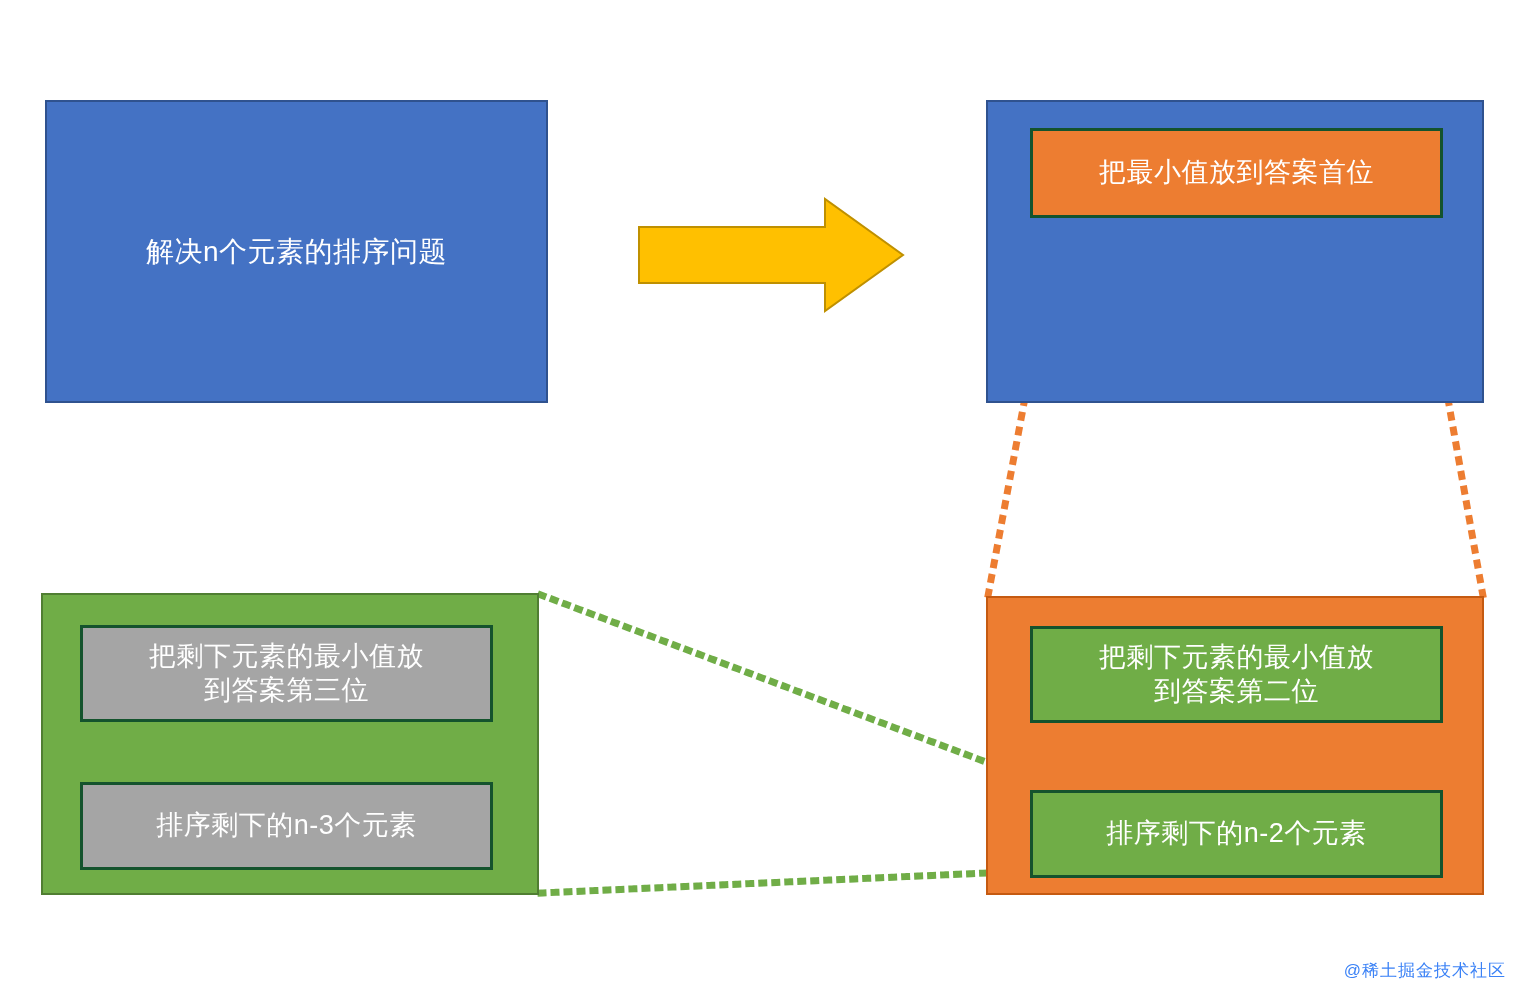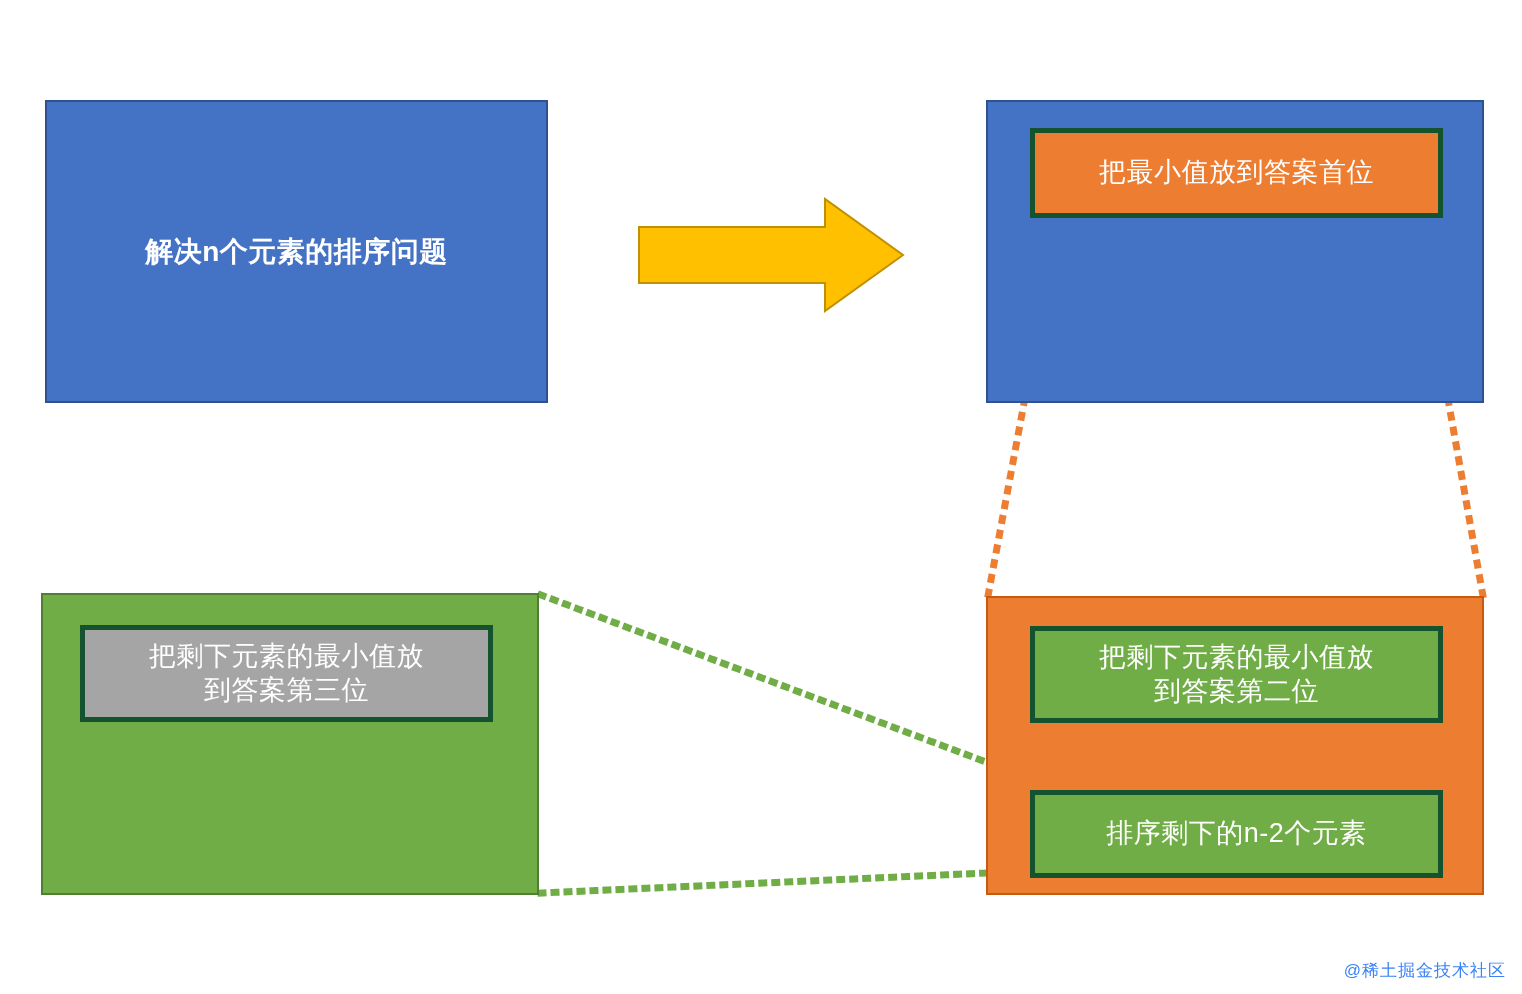--- a/index.html
+++ b/index.html
@@ -39,21 +39,20 @@
     box-sizing: border-box;
     z-index: 2;
   }
   .outer-box.blue-solo {
     left: 45px;
     top: 100px;
     width: 503px;
     height: 303px;
     background: #4472C4;
     border: 2px solid #2F528F;
-    font-weight: bold;
   }
   .outer-box.blue-parent {
     left: 986px;
     top: 100px;
     width: 498px;
     height: 303px;
     background: #4472C4;
     border: 2px solid #2F528F;
   }
   .outer-box.green-parent {
@@ -85,21 +84,21 @@
     font-size: 28px;
     line-height: 1.35;
     letter-spacing: 0.5px;
     white-space: nowrap;
   }
 
   
   .inner-box {
     position: absolute;
     box-sizing: border-box;
-    border: 5px solid #14532d;
+    border: 3px solid #14532d;
     display: flex;
     align-items: center;
     justify-content: center;
     text-align: center;
     color: #FFFFFF;
     font-size: 27px;
     line-height: 1.25;
     letter-spacing: 0.5px;
     z-index: 3;
   }
@@ -184,16 +183,19 @@
     <span class="inner-text">排序剩下的n-2个元素</span>
   </div>
 
   <div class="outer-box green-parent"></div>
   <div class="inner-box gray ib-l1">
     <span class="inner-text">
       <span>把剩下元素的最小值放</span><br>
       <span>到答案第三位</span>
     </span>
   </div>
+  <div class="inner-box gray ib-l2">
+    <span class="inner-text">排序剩下的n-3个元素</span>
+  </div>
 
   <div id="watermark">@稀土掘金技术社区</div>
 
 </div>
 
 </body></html>

